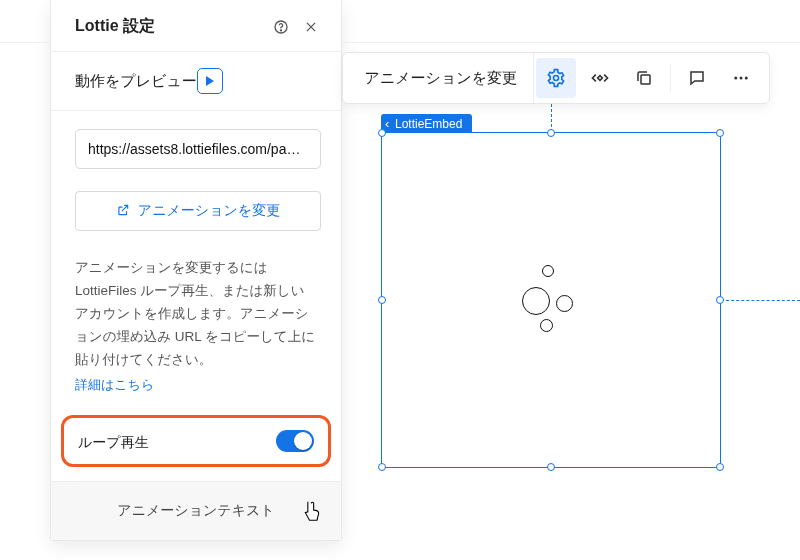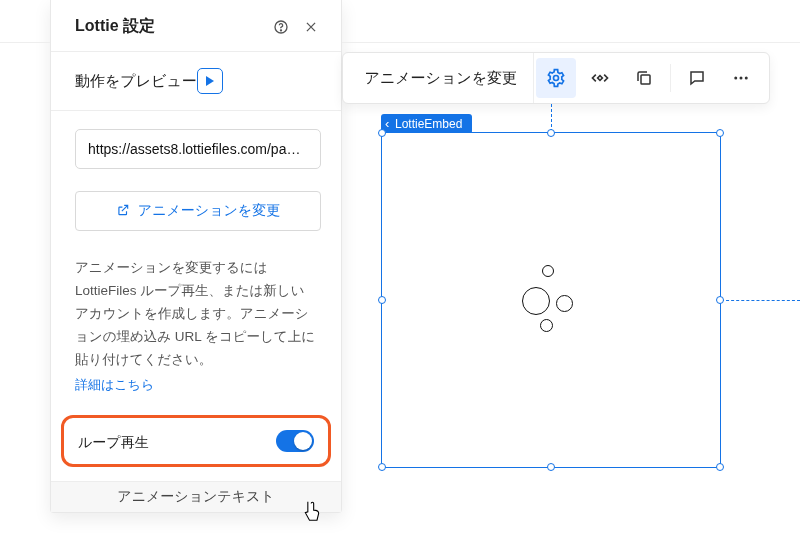--- a/index.html
+++ b/index.html
@@ -113,21 +113,21 @@
   .cursor-pointer-img {
     position:absolute;
     pointer-events:none;
   }
 
   .bottom-tab {
     margin-top: 14px;
     border-top:1px solid #ededed;
     background:#f7f7f7;
     text-align:center;
-    padding: 6px 0;
+    padding: 20px 0;
     color:#444;
     font-size:14px;
   }
 
   
   .toolbar {
     position:absolute;
     right: 30px;
     top: 52px;
     height: 52px;

